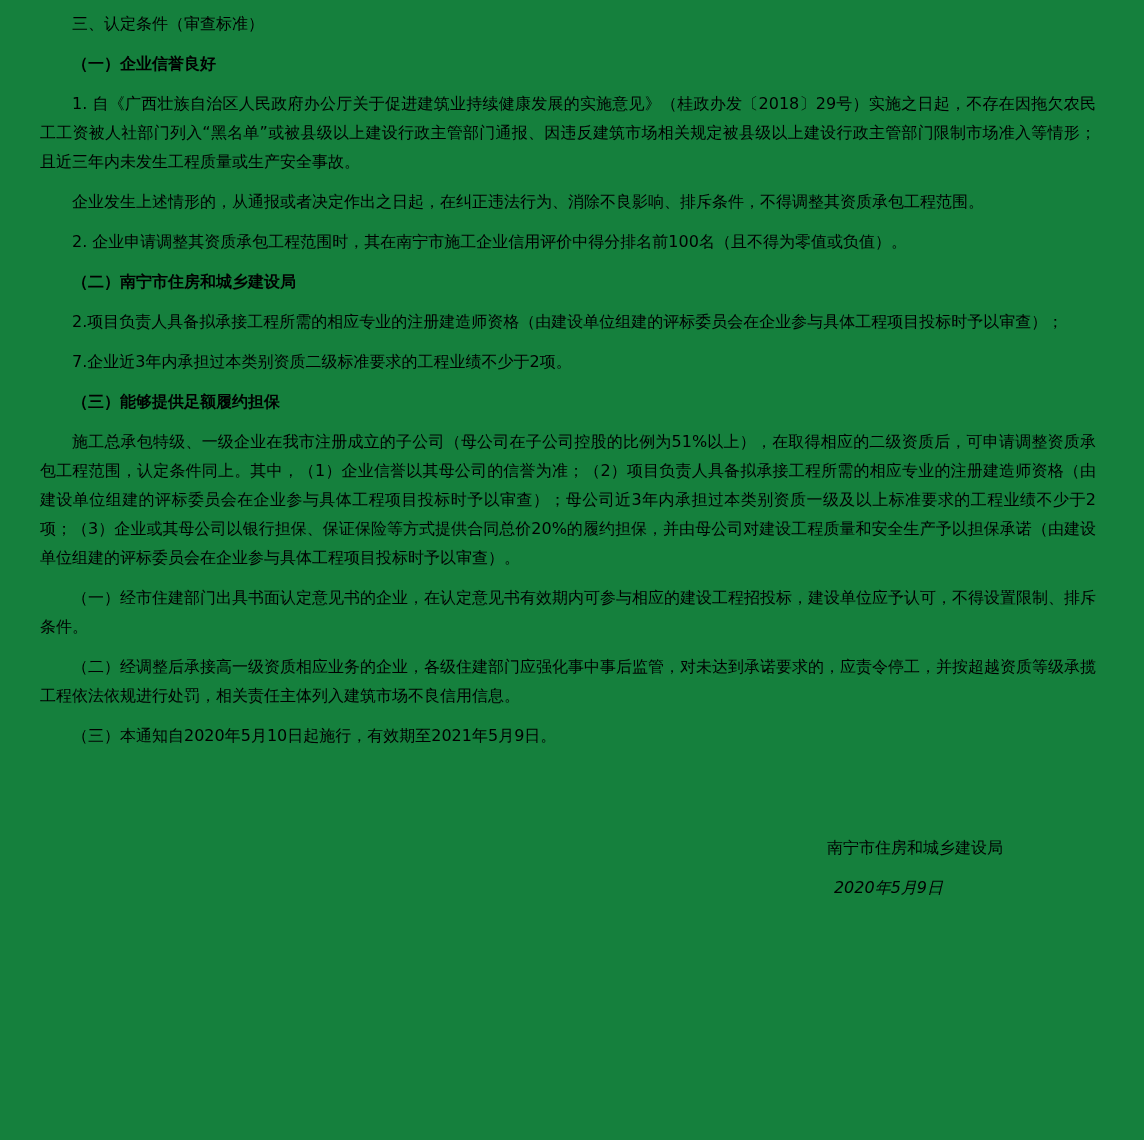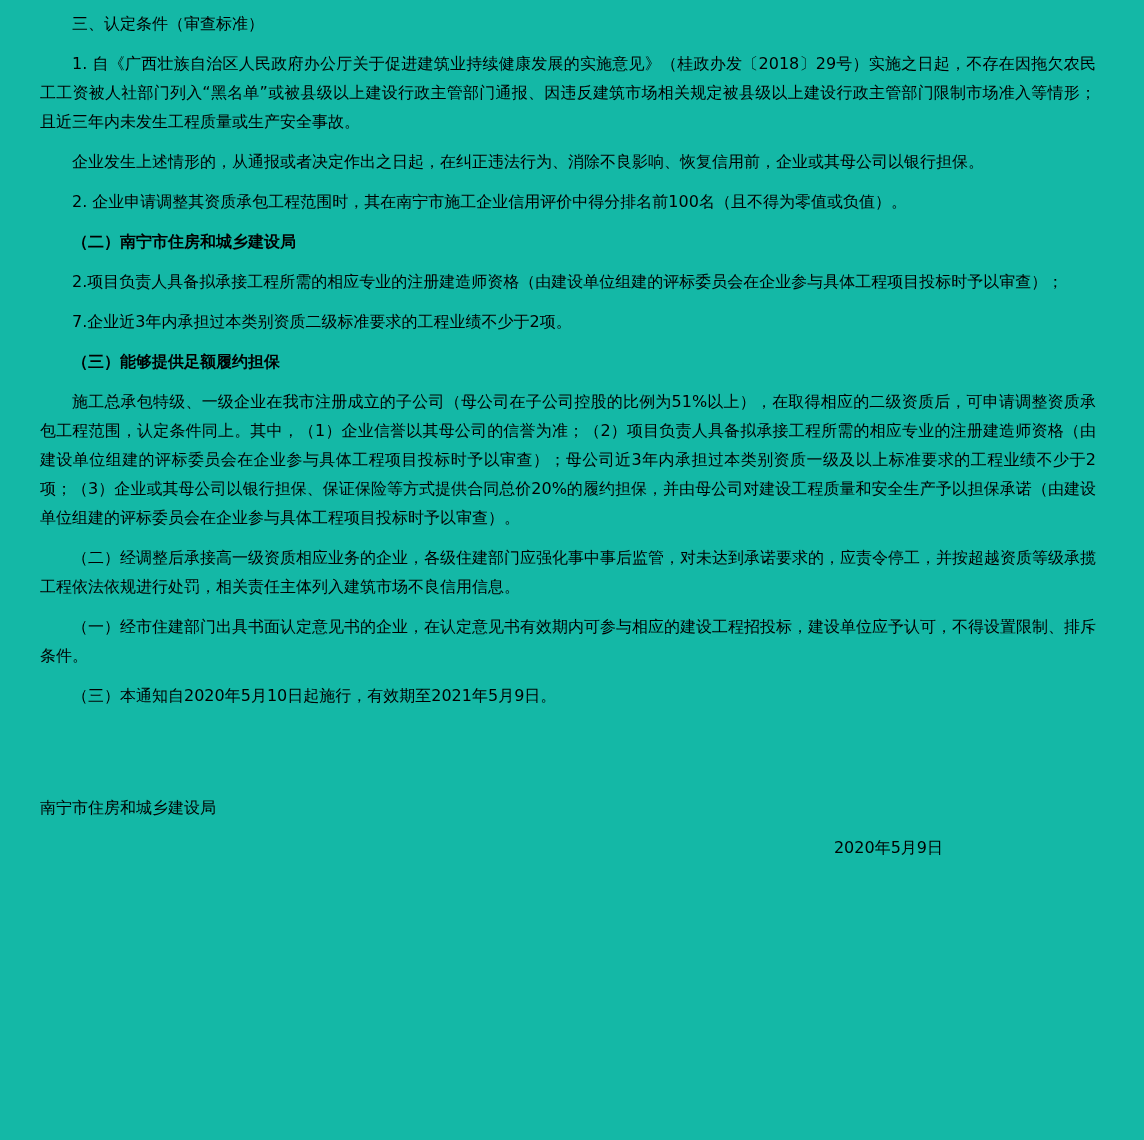--- a/index.html
+++ b/index.html
@@ -4,21 +4,21 @@
 <style>
   html, body {
     margin: 0;
     padding: 0;
     background: #ffffff;
   }
   .page {
     position: relative;
     width: 1144px;
     height: 1140px;
-    background: #14b8a6;
+    background: #15803d;
     overflow: hidden;
     font-family: "DejaVu Sans", "Liberation Sans", sans-serif;
     color: #000000;
   }
   .doc {
     padding: 9px 48px 0 40px;
     font-size: 16px;
     line-height: 29px;
   }
   .doc p {
@@ -34,41 +34,44 @@
   .h-sub {
     text-indent: 2em;
     font-weight: bold;
   }
   .para {
     text-indent: 2em;
     text-align: justify;
   }
   .sig {
     margin-top: 83px !important;
+    text-align: right;
     padding-right: 93px;
     font-family: Liberation Serif, serif;
   }
   .date {
     text-align: right;
     padding-right: 153px;
+    font-style: italic;
   }
 </style>
 </head>
 <body>
 
 <div class="page">
   <div class="doc">
     <p class="h-section">三、认定条件（审查标准）</p>
+    <p class="h-sub">（一）企业信誉良好</p>
     <p class="para">1. 自《广西壮族自治区人民政府办公厅关于促进建筑业持续健康发展的实施意见》（桂政办发〔2018〕29号）实施之日起，不存在因拖欠农民工工资被人社部门列入“黑名单”或被县级以上建设行政主管部门通报、因违反建筑市场相关规定被县级以上建设行政主管部门限制市场准入等情形；且近三年内未发生工程质量或生产安全事故。</p>
-    <p class="para">企业发生上述情形的，从通报或者决定作出之日起，在纠正违法行为、消除不良影响、恢复信用前，企业或其母公司以银行担保。</p>
+    <p class="para">企业发生上述情形的，从通报或者决定作出之日起，在纠正违法行为、消除不良影响、排斥条件，不得调整其资质承包工程范围。</p>
     <p class="para">2. 企业申请调整其资质承包工程范围时，其在南宁市施工企业信用评价中得分排名前100名（且不得为零值或负值）。</p>
     <p class="h-sub">（二）南宁市住房和城乡建设局</p>
     <p class="para">2.项目负责人具备拟承接工程所需的相应专业的注册建造师资格（由建设单位组建的评标委员会在企业参与具体工程项目投标时予以审查）；</p>
     <p class="para">7.企业近3年内承担过本类别资质二级标准要求的工程业绩不少于2项。</p>
     <p class="h-sub">（三）能够提供足额履约担保</p>
     <p class="para">施工总承包特级、一级企业在我市注册成立的子公司（母公司在子公司控股的比例为51%以上），在取得相应的二级资质后，可申请调整资质承包工程范围，认定条件同上。其中，（1）企业信誉以其母公司的信誉为准；（2）项目负责人具备拟承接工程所需的相应专业的注册建造师资格（由建设单位组建的评标委员会在企业参与具体工程项目投标时予以审查）；母公司近3年内承担过本类别资质一级及以上标准要求的工程业绩不少于2项；（3）企业或其母公司以银行担保、保证保险等方式提供合同总价20%的履约担保，并由母公司对建设工程质量和安全生产予以担保承诺（由建设单位组建的评标委员会在企业参与具体工程项目投标时予以审查）。</p>
+    <p class="para">（一）经市住建部门出具书面认定意见书的企业，在认定意见书有效期内可参与相应的建设工程招投标，建设单位应予认可，不得设置限制、排斥条件。</p>
     <p class="para">（二）经调整后承接高一级资质相应业务的企业，各级住建部门应强化事中事后监管，对未达到承诺要求的，应责令停工，并按超越资质等级承揽工程依法依规进行处罚，相关责任主体列入建筑市场不良信用信息。</p>
-    <p class="para">（一）经市住建部门出具书面认定意见书的企业，在认定意见书有效期内可参与相应的建设工程招投标，建设单位应予认可，不得设置限制、排斥条件。</p>
     <p class="para">（三）本通知自2020年5月10日起施行，有效期至2021年5月9日。</p>
     <p class="sig">南宁市住房和城乡建设局</p>
     <p class="date">2020年5月9日</p>
   </div>
 </div>
 
 </body></html>

